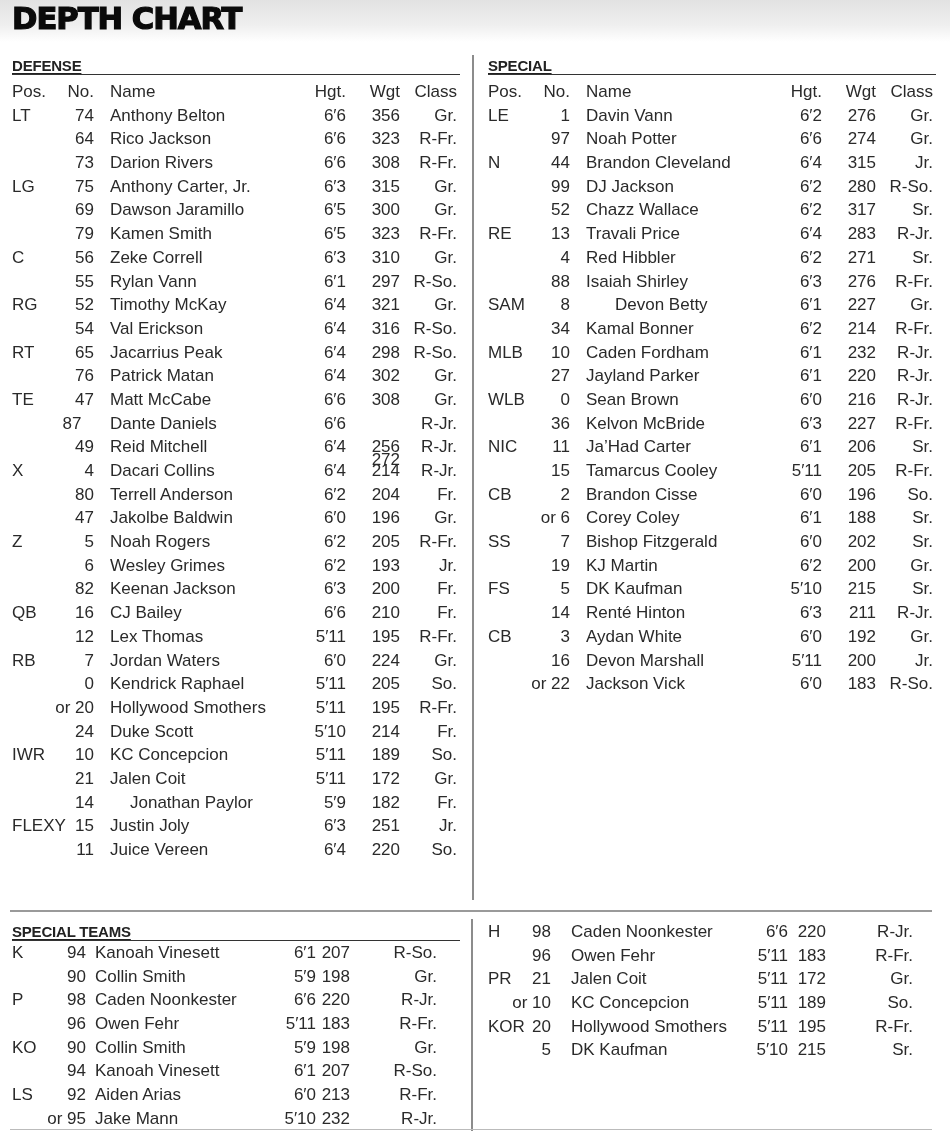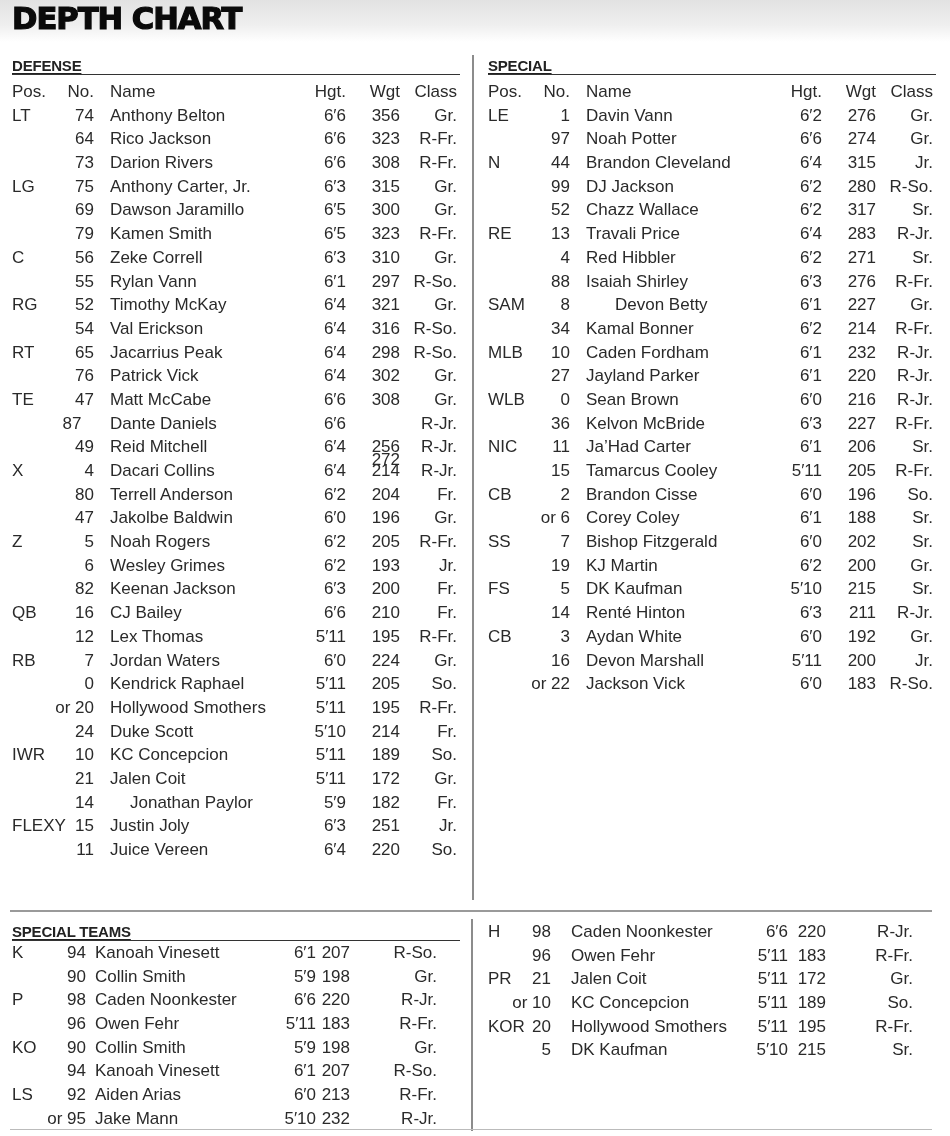--- a/index.html
+++ b/index.html
@@ -140,21 +140,21 @@
         <span class="c-pos" style="left: 0px;">RT</span>
         <span class="c-no" style="left: 38px; width: 44px;">65</span>
         <span class="c-name" style="left: 98px;">Jacarrius Peak</span>
         <span class="c-hgt" style="left: 270px; width: 64px;">6′4</span>
         <span class="c-wgt" style="left: 340px; width: 48px;">298</span>
         <span class="c-cls" style="left: 390px; width: 55px;">R-So.</span>
       </div>
       <div class="row">
         <span class="c-pos" style="left: 0px;"></span>
         <span class="c-no" style="left: 38px; width: 44px;">76</span>
-        <span class="c-name" style="left: 98px;">Patrick Vick</span>
+        <span class="c-name" style="left: 98px;">Patrick Matan</span>
         <span class="c-hgt" style="left: 270px; width: 64px;">6′4</span>
         <span class="c-wgt" style="left: 340px; width: 48px;">302</span>
         <span class="c-cls" style="left: 390px; width: 55px;">Gr.</span>
       </div>
       <div class="row">
         <span class="c-pos" style="left: 0px;">TE</span>
         <span class="c-no" style="left: 38px; width: 44px;">47</span>
         <span class="c-name" style="left: 98px;">Matt McCabe</span>
         <span class="c-hgt" style="left: 270px; width: 64px;">6′6</span>
         <span class="c-wgt" style="left: 340px; width: 48px;">308</span>

